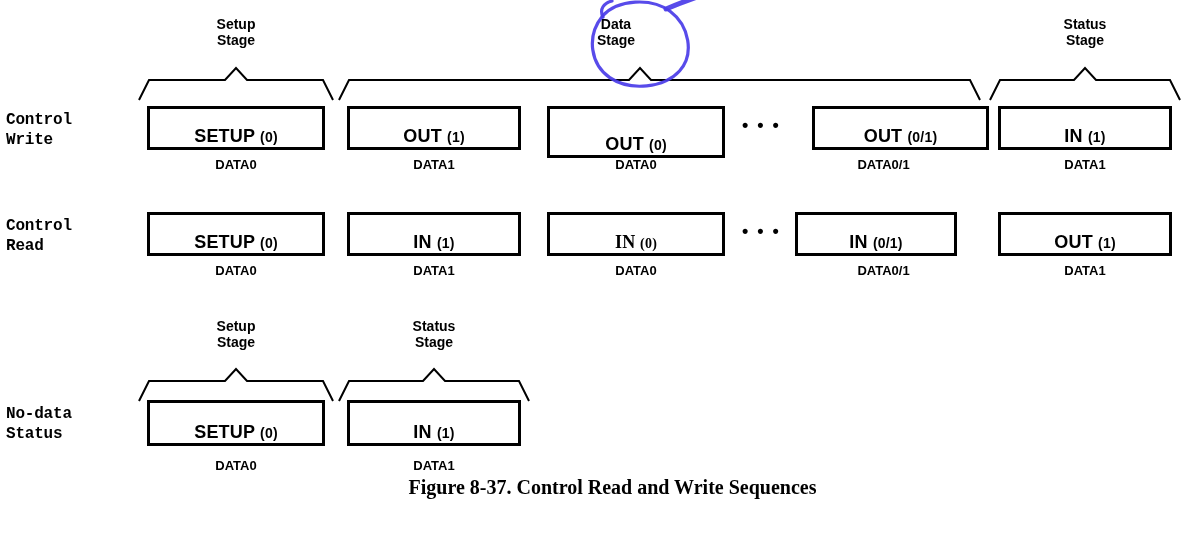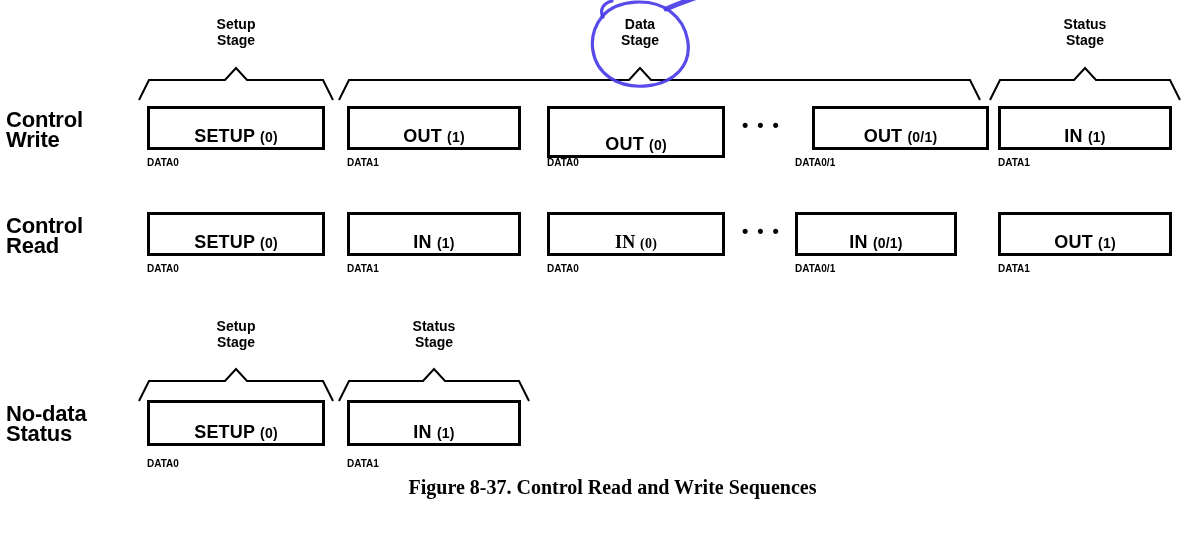--- a/index.html
+++ b/index.html
@@ -17,25 +17,26 @@
     width: 1193px;
     height: 545px;
     background: #ffffff;
     overflow: hidden;
   }
 
   
   .row-label {
     position: absolute;
     font-weight: bold;
-    font-size: 22px;
+    font-size: 16px;
     line-height: 20px;
     color: #000;
     white-space: pre-line;
     letter-spacing: -0.2px;
+    font-family: Liberation Mono, monospace;
   }
 
   
   .pkt-box {
     position: absolute;
     box-sizing: border-box;
     border: 3px solid #000000;
     background: #ffffff;
     display: flex;
     align-items: flex-end;
@@ -50,22 +51,23 @@
   }
   .pkt-text .paren {
     font-size: 14px;
     font-weight: bold;
   }
 
   
   .data-label {
     position: absolute;
     font-weight: bold;
-    font-size: 10px;
-    color: #000;
+    font-size: 13px;
+    color: #000;
+    text-align: center;
     white-space: nowrap;
   }
 
   
   .ellipsis {
     position: absolute;
     font-weight: bold;
     font-size: 26px;
     line-height: 10px;
     color: #000;
@@ -137,21 +139,21 @@
         <span class="pkt-text"><span>OUT </span><span class="paren">(0/1)</span></span>
       </div>
       <div class="data-label" style="left: 795px; width: 177px; top: 157px;">DATA0/1</div>
       <div class="pkt-box" style="left: 998px; top: 106px; width: 174px; height: 44px;">
         <span class="pkt-text"><span>IN </span><span class="paren">(1)</span></span>
       </div>
       <div class="data-label" style="left: 998px; width: 174px; top: 157px;">DATA1</div>
       <div class="ellipsis" style="left: 742px; top: 120px; font-size: 18px;">• • •</div>
       <div class="stage-caption" style="left: 176px; width: 120px; top: 16px;">Setup
 Stage</div>
-      <div class="stage-caption" style="left: 580px; width: 120px; top: 16px;">Data
+      <div class="stage-caption" style="left: 556px; width: 120px; top: 16px;">Data
 Stage</div>
       <div class="stage-caption" style="left: 1025px; width: 120px; top: 16px;">Status
 Stage</div>
       <div class="row-label" style="left: 6px; top: 216px;">Control
 Read</div>
       <div class="pkt-box" style="left: 147px; top: 212px; width: 178px; height: 44px;">
         <span class="pkt-text"><span>SETUP </span><span class="paren">(0)</span></span>
       </div>
       <div class="data-label" style="left: 147px; width: 178px; top: 263px;">DATA0</div>
       <div class="pkt-box" style="left: 347px; top: 212px; width: 174px; height: 44px;">

